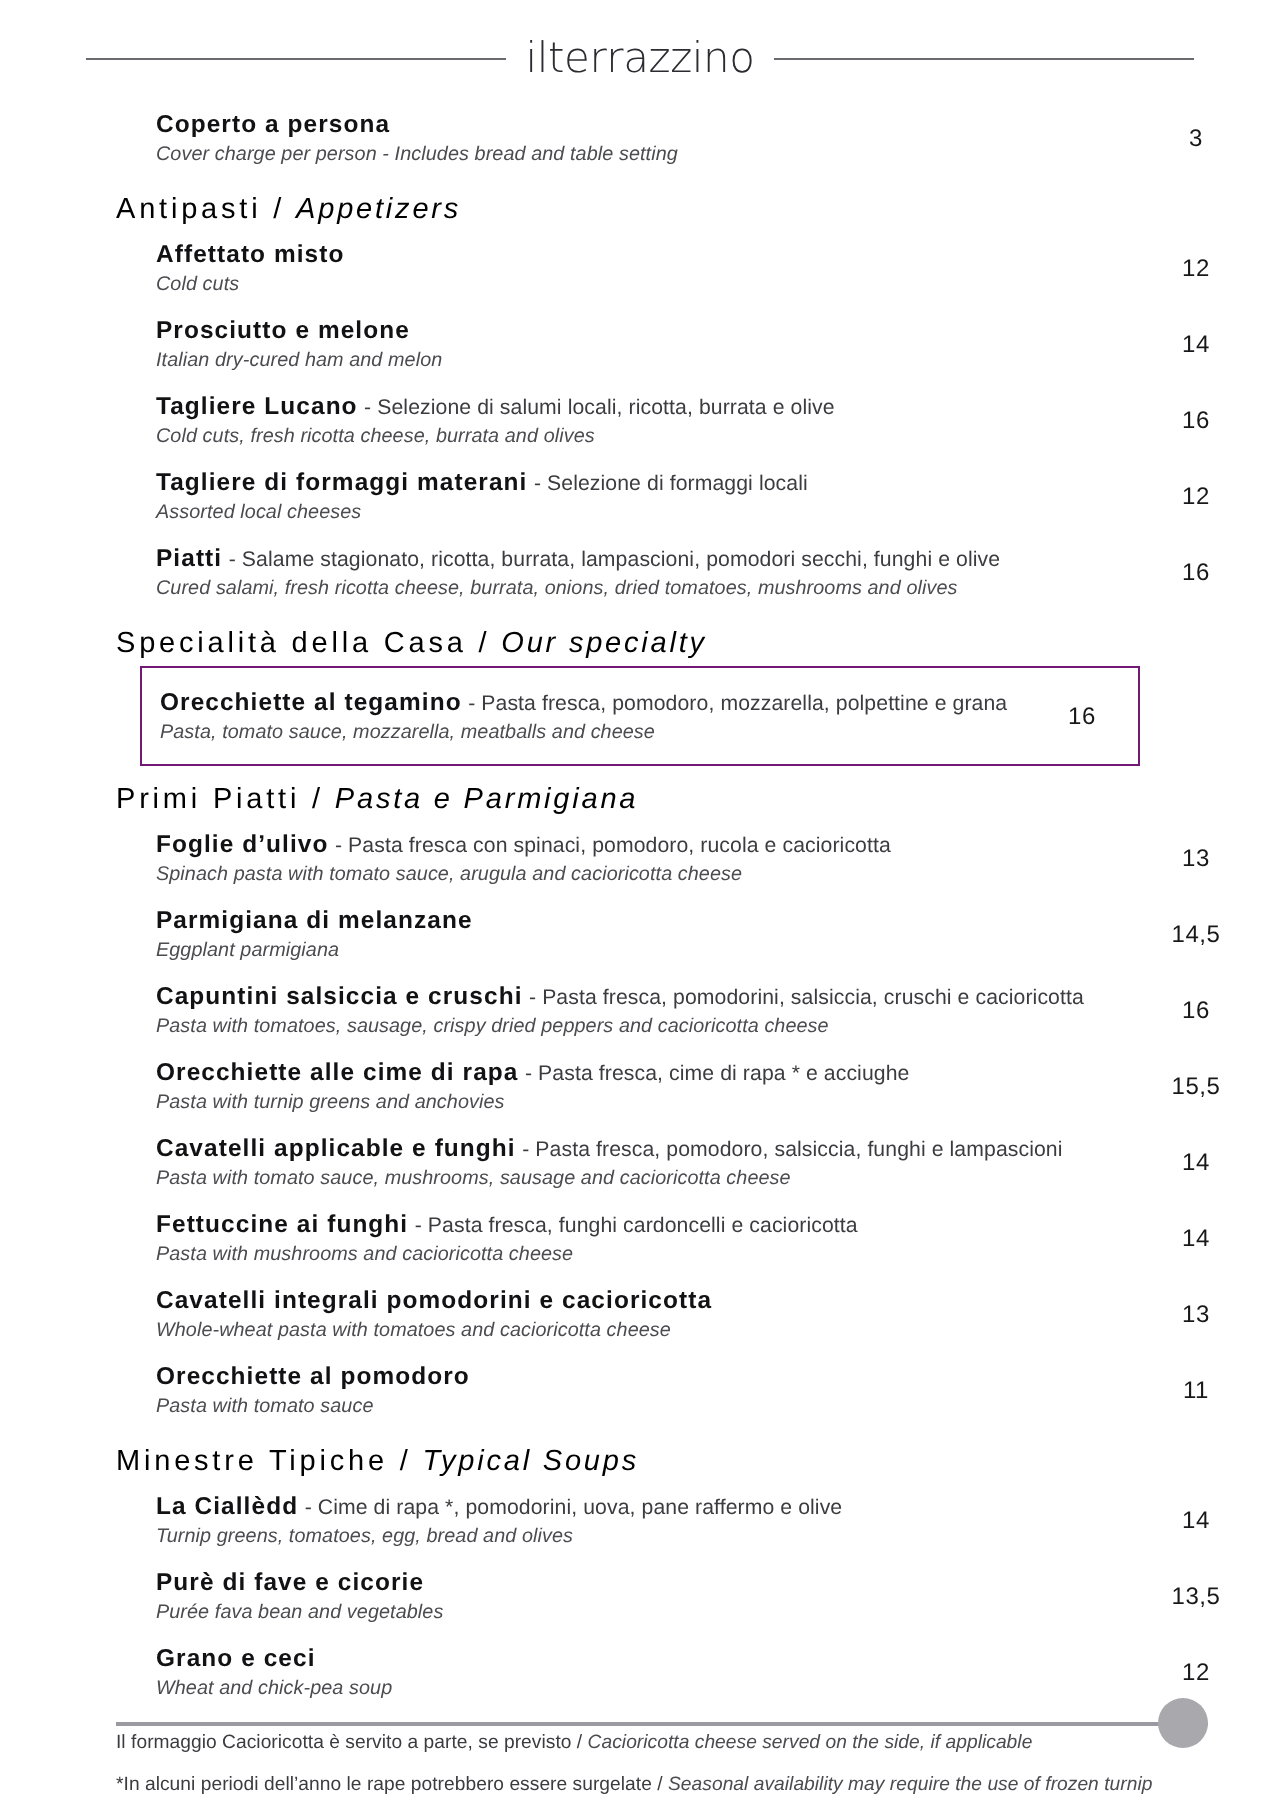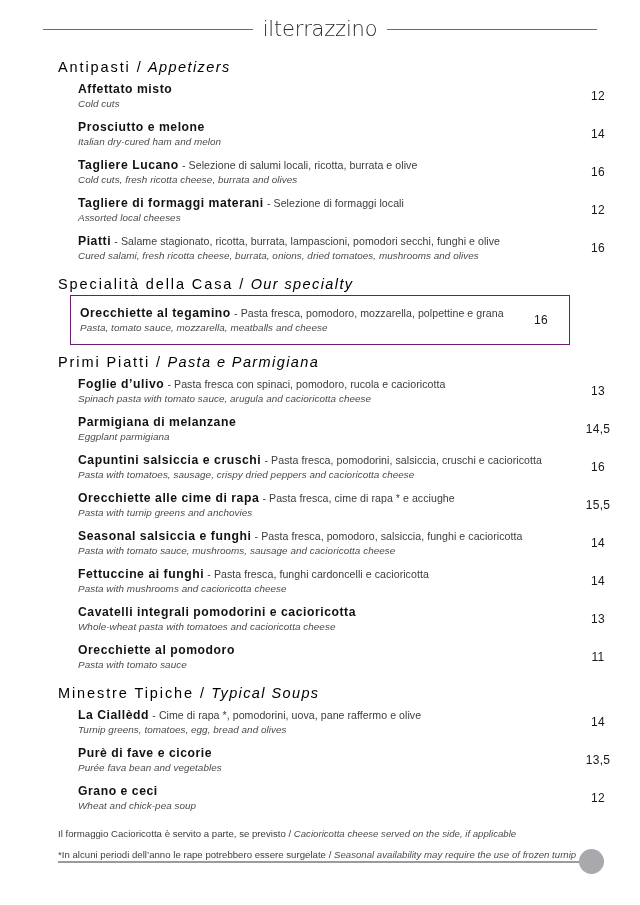--- a/index.html
+++ b/index.html
@@ -188,20 +188,31 @@
 <div class="page">
 
   <div class="brand-bar">
     <span class="brand-rule"></span>
     <span class="brand-name">ilterrazzino</span>
     <span class="brand-rule"></span>
   </div>
 
   <div class="menu">
 
+    <div>
+      <div class="item">
+        <div class="item-text">
+          <div class="item-line1">
+            <span class="item-name">Coperto a persona</span>
+          </div>
+          <div class="item-desc-en">Cover charge per person - Includes bread and table setting</div>
+        </div>
+        <div class="item-price">3</div>
+      </div>
+    </div>
 
     <div>
       <div class="section-head">
         <span>Antipasti</span>
         <span class="sep">/</span>
         <span class="en">Appetizers</span>
       </div>
 
       <div class="item">
         <div class="item-text">
@@ -327,22 +338,22 @@
             <span class="item-desc-it">- Pasta fresca, cime di rapa * e acciughe</span>
           </div>
           <div class="item-desc-en">Pasta with turnip greens and anchovies</div>
         </div>
         <div class="item-price">15,5</div>
       </div>
 
       <div class="item">
         <div class="item-text">
           <div class="item-line1">
-            <span class="item-name">Seasonal salsiccia e funghi</span>
-            <span class="item-desc-it">- Pasta fresca, pomodoro, salsiccia, funghi e cacioricotta</span>
+            <span class="item-name">Cavatelli applicable e funghi</span>
+            <span class="item-desc-it">- Pasta fresca, pomodoro, salsiccia, funghi e lampascioni</span>
           </div>
           <div class="item-desc-en">Pasta with tomato sauce, mushrooms, sausage and cacioricotta cheese</div>
         </div>
         <div class="item-price">14</div>
       </div>
 
       <div class="item">
         <div class="item-text">
           <div class="item-line1">
             <span class="item-name">Fettuccine ai funghi</span>

